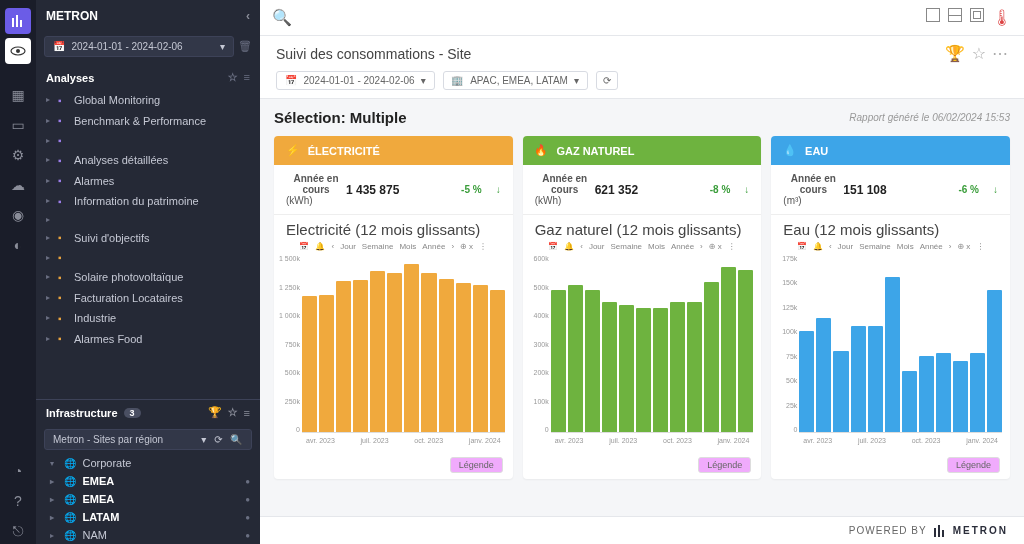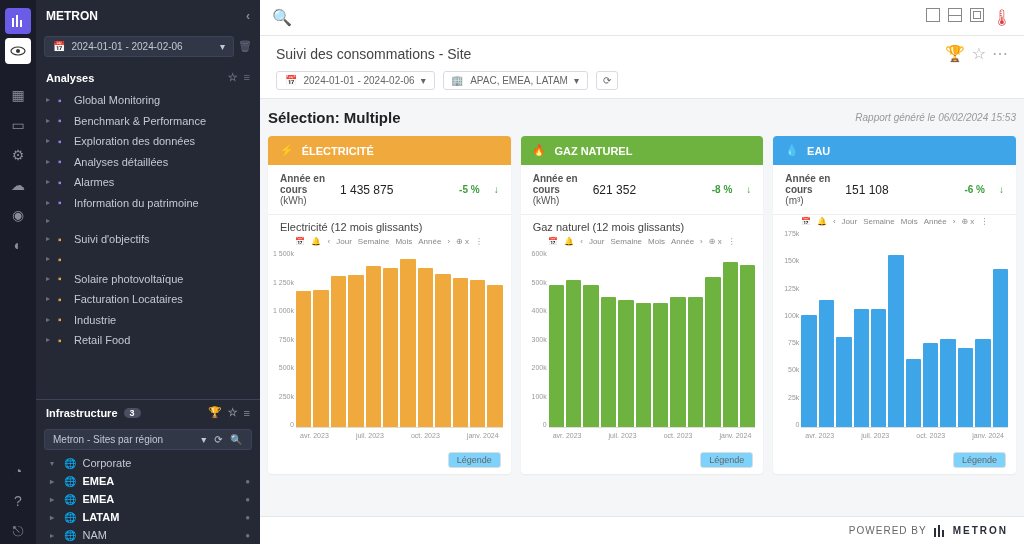--- a/index.html
+++ b/index.html
@@ -35,48 +35,48 @@
 .vbar { width: 14px; height: 14px; border: 1px solid #888; }
 .page-header { background: #fff; padding: 8px 16px 0; border-bottom: 1px solid #e5e7eb; }
 .page-title-row { display: flex; align-items: center; justify-content: space-between; }
 .page-title { font-size: 14px; color: #444; }
 .page-actions { display: flex; gap: 6px; color: #aaa; }
 .filters { display: flex; gap: 8px; margin: 8px 0; }
 .filter-pill { border: 1px solid #d8dbe2; border-radius: 3px; padding: 3px 8px; font-size: 10px; color: #666; display: flex; align-items: center; gap: 6px; background: #fff; }
 .tabs { display: flex; gap: 18px; font-size: 10px; color: #777; }
 .tab { padding: 6px 0; cursor: pointer; }
 .tab.active { color: #222; font-weight: bold; border-bottom: 2px solid #222; }
-.content { flex: 1; padding: 10px 8px; overflow: auto; }
+.content { flex: 1; padding: 10px 14px; overflow: auto; }
 .selection-row { display: flex; justify-content: space-between; align-items: center; margin-bottom: 10px; }
 .selection-title { font-size: 15px; font-weight: bold; color: #222; }
 .report-time { font-size: 10px; color: #999; font-style: italic; }
 .cards { display: flex; gap: 10px; }
 .card { flex: 1; background: #fff; border-radius: 4px; overflow: hidden; box-shadow: 0 1px 2px rgba(0,0,0,0.05); display: flex; flex-direction: column; }
 .card-head { padding: 8px 12px; color: #fff; font-weight: bold; font-size: 11px; display: flex; align-items: center; gap: 8px; }
 .card-head.orange { background: #f0a93d; }
 .card-head.green { background: #6eb33f; }
 .card-head.blue { background: #3da5e8; }
 .card-kpi { display: flex; padding: 8px 12px; border-bottom: 1px solid #eee; font-size: 10px; align-items: center; }
 .kpi-label { color: #555; width: 60px; }
-.kpi-label b { display: block; }
-.kpi-value { font-weight: normal; font-size: 12px; color: #222; flex: 1; }
+.kpi-label b { display: block; text-align: center; }
+.kpi-value { font-weight: bold; font-size: 12px; color: #222; flex: 1; }
 .kpi-delta { color: #3a9d3a; font-weight: bold; font-size: 10px; display: flex; align-items: center; gap: 14px; }
-.card-chart-title { padding: 6px 12px 2px; font-size: 11px; color: #444; }
+.card-chart-title { padding: 6px 12px 2px; font-size: 15px; color: #444; }
 .chart-toolbar { display: flex; gap: 6px; padding: 2px 12px 4px; font-size: 8px; color: #888; align-items: center; justify-content: center; }
 .chart-toolbar span { cursor: pointer; }
 .chart-wrap { flex: 1; padding: 0 8px 4px 28px; position: relative; min-height: 200px; }
 .chart { position: relative; height: 100%; }
 .y-axis { position: absolute; left: -26px; top: 0; bottom: 18px; width: 24px; display: flex; flex-direction: column; justify-content: space-between; text-align: right; font-size: 7px; color: #999; }
 .bars { position: absolute; left: 0; right: 0; top: 0; bottom: 18px; display: flex; align-items: flex-end; gap: 2px; border-bottom: 1px solid #ddd; }
 .bar { flex: 1; border-radius: 1px 1px 0 0; }
 .bar.orange { background: #f0a93d; }
 .bar.green { background: #6eb33f; }
 .bar.blue { background: #3da5e8; }
 .x-axis { position: absolute; left: 0; right: 0; bottom: 0; height: 16px; display: flex; justify-content: space-between; font-size: 7px; color: #999; padding: 2px 4px 0; }
-.legend-btn { align-self: flex-end; margin: 2px 10px 6px; border: 1px solid #ddd; border-radius: 3px; padding: 2px 8px; font-size: 9px; color: #666; background: #7dd3fc; cursor: pointer; }
+.legend-btn { align-self: flex-end; margin: 2px 10px 6px; border: 1px solid #ddd; border-radius: 3px; padding: 2px 8px; font-size: 9px; color: #666; background: #f0abfc; cursor: pointer; }
 .footer { height: 28px; background: #fff; border-top: 1px solid #e5e7eb; display: flex; align-items: center; justify-content: flex-end; padding: 0 16px; font-size: 10px; color: #666; letter-spacing: 1px; gap: 6px; }
 .footer b { color: #2a2d3a; font-weight: bold; letter-spacing: 2px; }
 svg { display: block; }
 </style>
 </head>
 <body>
 
 <div class="rail">
   <div class="rail-item logo">
     <svg width="14" height="14" viewBox="0 0 14 14">
@@ -133,21 +133,20 @@
         <span class="tree-label">Global Monitoring</span>
       </div>
       <div class="tree-item">
         <span class="tree-caret">▸</span>
         <span class="tree-icon purple">▪</span>
         <span class="tree-label">Benchmark &amp; Performance</span>
       </div>
       <div class="tree-item">
         <span class="tree-caret">▸</span>
         <span class="tree-icon purple">▪</span>
-        <span class="tree-label">Exploration des données</span>
       </div>
       <div class="tree-item">
         <span class="tree-caret">▸</span>
         <span class="tree-icon purple">▪</span>
         <span class="tree-label">Analyses détaillées</span>
       </div>
       <div class="tree-item">
         <span class="tree-caret">▸</span>
         <span class="tree-icon purple">▪</span>
         <span class="tree-label">Alarmes</span>
@@ -181,21 +180,21 @@
         <span class="tree-label">Facturation Locataires</span>
       </div>
       <div class="tree-item">
         <span class="tree-caret">▸</span>
         <span class="tree-icon orange">▪</span>
         <span class="tree-label">Industrie</span>
       </div>
       <div class="tree-item">
         <span class="tree-caret">▸</span>
         <span class="tree-icon orange">▪</span>
-        <span class="tree-label">Retail Food</span>
+        <span class="tree-label">Alarmes Food</span>
       </div>
     </div>
   <div class="sb-infra">
     <div class="infra-header">
       <span>Infrastructure</span>
       <span class="infra-badge">3</span>
       <span style="flex:1"></span>
       <span style="color:#8a8d99">🏆</span>
       <span style="color:#8a8d99">☆</span>
       <span style="color:#8a8d99">≡</span>
@@ -408,20 +407,21 @@
         <div class="card">
     <div class="card-head blue">
       <span>💧</span>
       <span>EAU</span>
     </div>
     <div class="card-kpi">
       <span class="kpi-label"><b>Année en cours</b> (m³)</span>
       <span class="kpi-value">151 108</span>
       <span class="kpi-delta">-6 % <span style="color:#3a9d3a">↓</span></span>
     </div>
+    <div class="card-chart-title">Eau (12 mois glissants)</div>
     <div class="chart-toolbar">
       <span>📅</span>
       <span>🔔</span>
       <span>‹</span>
       <span>Jour</span>
       <span>Semaine</span>
       <span>Mois</span>
       <span>Année</span>
       <span>›</span>
       <span>⊕ x</span>

